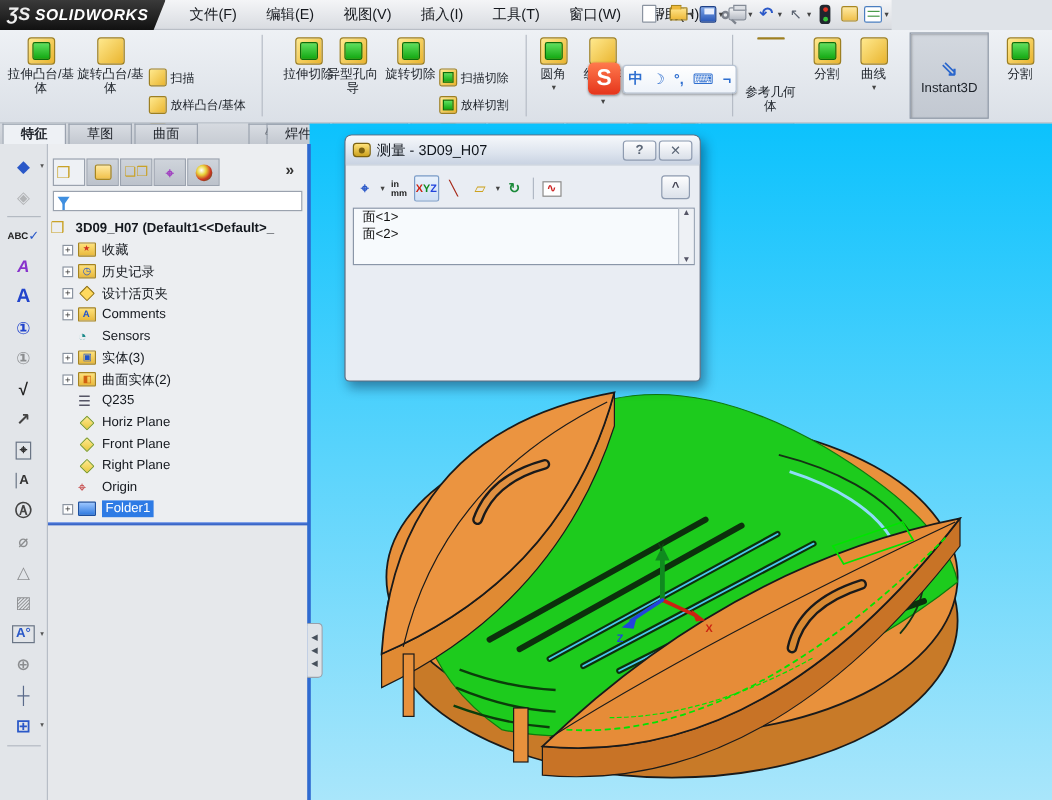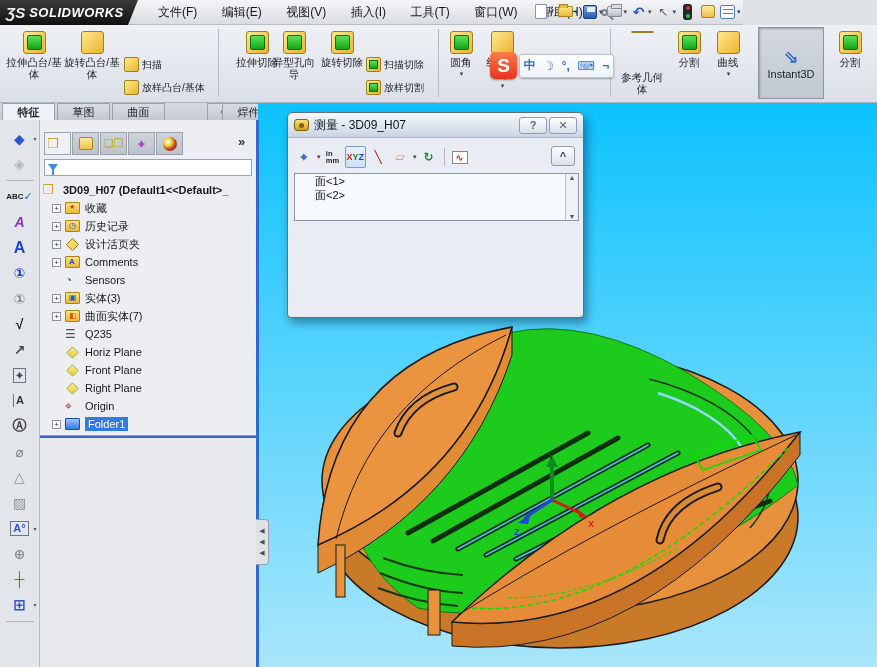--- a/index.html
+++ b/index.html
@@ -118,21 +118,21 @@
   .dbtn{width:28px;height:17px;background:linear-gradient(#fdfdfe,#d9dfe8);border:1px solid #8e9bb0;border-radius:3px;margin-left:2px;font-size:11px;color:#5a6575;display:flex;align-items:center;justify-content:center;font-weight:bold;}
   #dtoolbar{position:absolute;left:6px;top:31px;width:285px;height:26px;display:flex;align-items:center;gap:2px;}
   .mtb{height:22px;min-width:20px;display:flex;align-items:center;justify-content:center;font-size:12px;border:1px solid transparent;border-radius:2px;padding:0 1px;}
   .mtb.pressed{border-color:#7a9cc8;background:linear-gradient(#e8f1fc,#cfe0f5);}
   .mtbsep{width:1px;height:18px;background:#b0b8c4;margin:0 3px;}
   .units{display:flex;flex-direction:column;font-size:7.5px;font-weight:bold;line-height:7px;color:#222;}
   .xyz span{font-weight:bold;font-size:9px;}
   .chartbox{width:16px;height:13px;background:#fff;border:1px solid #888;color:#cc2222;font-size:10px;line-height:11px;text-align:center;font-weight:bold;}
   #dcollapse{position:absolute;right:8px;top:33px;width:24px;height:20px;border:1px solid #8e9bb0;border-radius:3px;background:linear-gradient(#fdfdfe,#dbe1ea);text-align:center;font-size:11px;font-weight:bold;color:#445;line-height:18px;}
   #dlist{position:absolute;left:6px;top:60px;width:285px;height:48px;background:#f7fafd;border:1px solid #8a96a8;}
-  .lrow{height:14px;font-size:11px;line-height:14px;padding-left:20px;color:#111;}
+  .lrow{height:14px;font-size:11px;line-height:14px;padding-left:7px;color:#111;}
   .lrow.selected{background:#2e7be5;color:#fff;}
   #lscroll{position:absolute;right:0;top:0;width:13px;height:46px;background:#eef1f5;border-left:1px solid #b6bec9;display:flex;flex-direction:column;justify-content:space-between;align-items:center;font-size:7px;color:#556;}
   #dresults{position:absolute;left:6px;top:112px;width:285px;height:86px;background:#fff;border:1px solid #8a96a8;padding:5px 7px;font-family:"DejaVu Sans Mono","Liberation Mono",monospace;font-size:11px;color:#111;line-height:19px;white-space:pre;}
 </style>
 </head>
 <body>
 
 <div id="app">
 
   <div id="menubar" class="abs">
@@ -524,21 +524,21 @@
         <span>Sensors</span>
       </div>
     <div class="trow" style="padding-left:10px;">
         <span class="plus">+</span>
         <span class="ti ti-folder ti-solid"></span>
         <span>实体(3)</span>
       </div>
     <div class="trow" style="padding-left:10px;">
         <span class="plus">+</span>
         <span class="ti ti-folder ti-surf"></span>
-        <span>曲面实体(7)</span>
+        <span>曲面实体(2)</span>
       </div>
     <div class="trow" style="padding-left:23px;">
         <span class="ti ti-mat">☰</span>
         <span>Q235</span>
       </div>
     <div class="trow" style="padding-left:23px;">
         <span class="ti ti-plane"></span>
         <span>Horiz Plane</span>
       </div>
     <div class="trow" style="padding-left:23px;">

